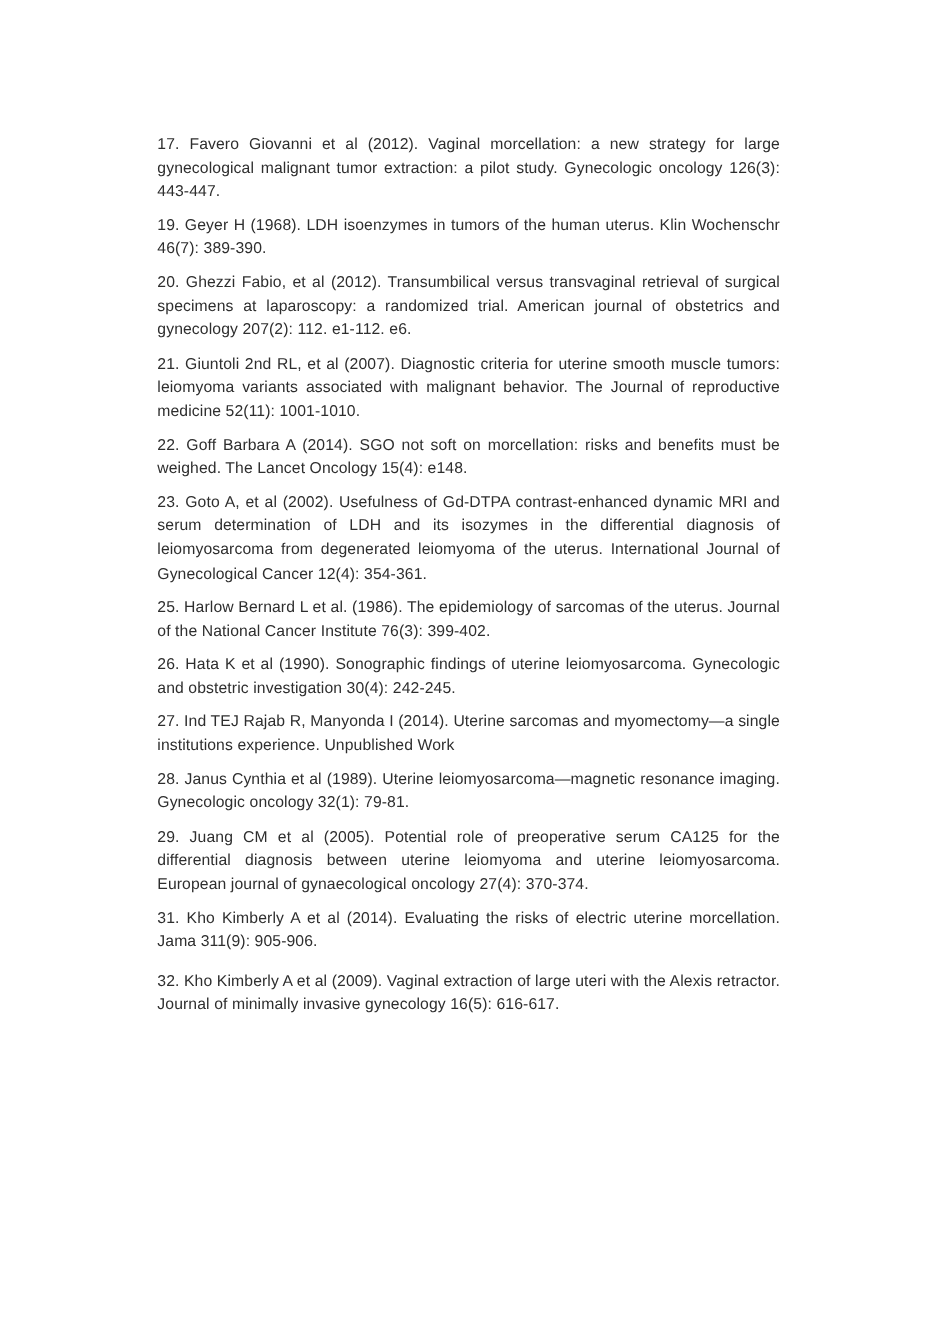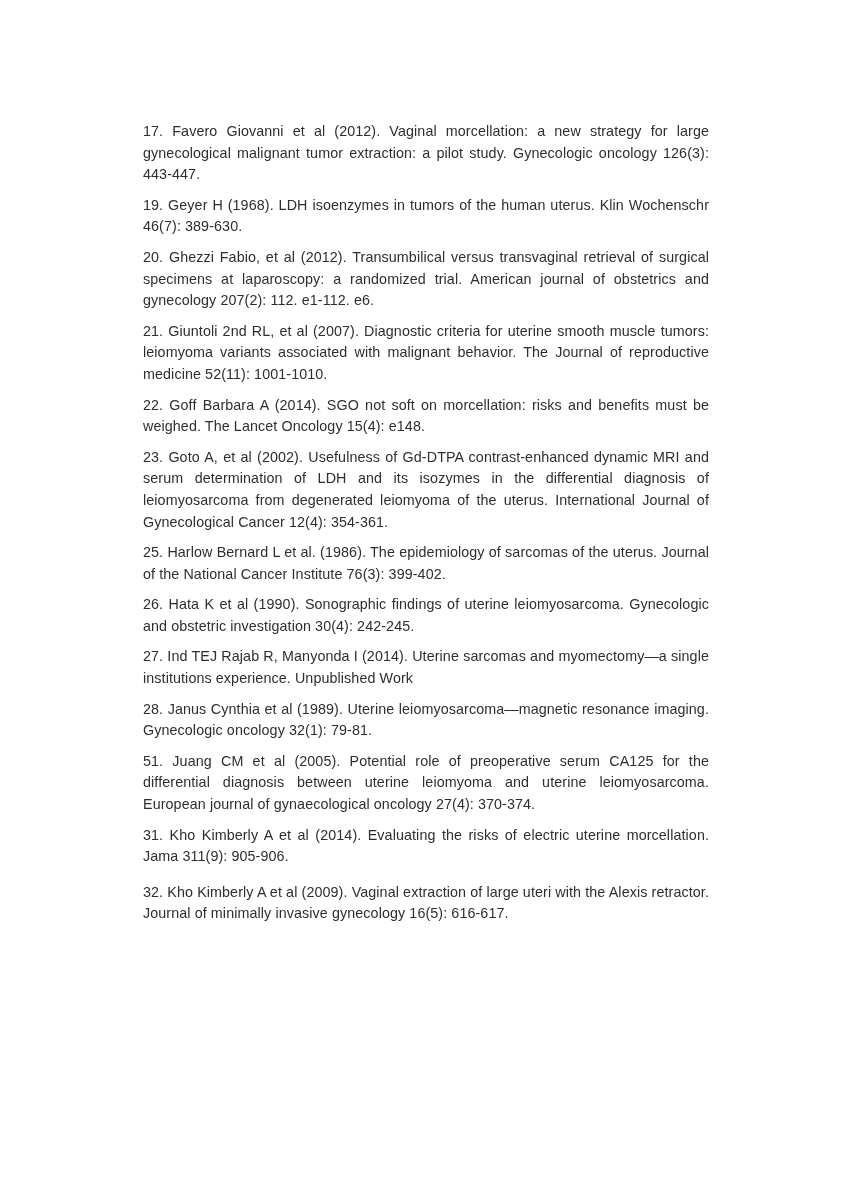--- a/index.html
+++ b/index.html
@@ -39,26 +39,26 @@
     margin-bottom: 0;
     margin-top: 14px;
   }
 </style>
 </head>
 <body>
 
 <div class="page">
   <div class="references">
     <p>17. Favero Giovanni et al (2012). Vaginal morcellation: a new strategy for large gynecological malignant tumor extraction: a pilot study. Gynecologic oncology 126(3): 443-447.</p>
-    <p>19. Geyer H (1968). LDH isoenzymes in tumors of the human uterus. Klin Wochenschr 46(7): 389-630.</p>
+    <p>19. Geyer H (1968). LDH isoenzymes in tumors of the human uterus. Klin Wochenschr 46(7): 389-390.</p>
     <p>20. Ghezzi Fabio, et al (2012). Transumbilical versus transvaginal retrieval of surgical specimens at laparoscopy: a randomized trial. American journal of obstetrics and gynecology 207(2): 112. e1-112. e6.</p>
     <p>21. Giuntoli 2nd RL, et al (2007). Diagnostic criteria for uterine smooth muscle tumors: leiomyoma variants associated with malignant behavior. The Journal of reproductive medicine 52(11): 1001-1010.</p>
     <p>22. Goff Barbara A (2014). SGO not soft on morcellation: risks and benefits must be weighed. The Lancet Oncology 15(4): e148.</p>
     <p>23. Goto A, et al (2002). Usefulness of Gd-DTPA contrast-enhanced dynamic MRI and serum determination of LDH and its isozymes in the differential diagnosis of leiomyosarcoma from degenerated leiomyoma of the uterus. International Journal of Gynecological Cancer 12(4): 354-361.</p>
     <p>25. Harlow Bernard L et al. (1986). The epidemiology of sarcomas of the uterus. Journal of the National Cancer Institute 76(3): 399-402.</p>
     <p>26. Hata K et al (1990). Sonographic findings of uterine leiomyosarcoma. Gynecologic and obstetric investigation 30(4): 242-245.</p>
     <p>27. Ind TEJ Rajab R, Manyonda I (2014). Uterine sarcomas and myomectomy—a single institutions experience. Unpublished Work</p>
     <p>28. Janus Cynthia et al (1989). Uterine leiomyosarcoma—magnetic resonance imaging. Gynecologic oncology 32(1): 79-81.</p>
-    <p>51. Juang CM et al (2005). Potential role of preoperative serum CA125 for the differential diagnosis between uterine leiomyoma and uterine leiomyosarcoma. European journal of gynaecological oncology 27(4): 370-374.</p>
+    <p>29. Juang CM et al (2005). Potential role of preoperative serum CA125 for the differential diagnosis between uterine leiomyoma and uterine leiomyosarcoma. European journal of gynaecological oncology 27(4): 370-374.</p>
     <p>31. Kho Kimberly A et al (2014). Evaluating the risks of electric uterine morcellation. Jama 311(9): 905-906.</p>
     <p>32. Kho Kimberly A et al (2009). Vaginal extraction of large uteri with the Alexis retractor. Journal of minimally invasive gynecology 16(5): 616-617.</p>
   </div>
 </div>
 
 </body></html>

